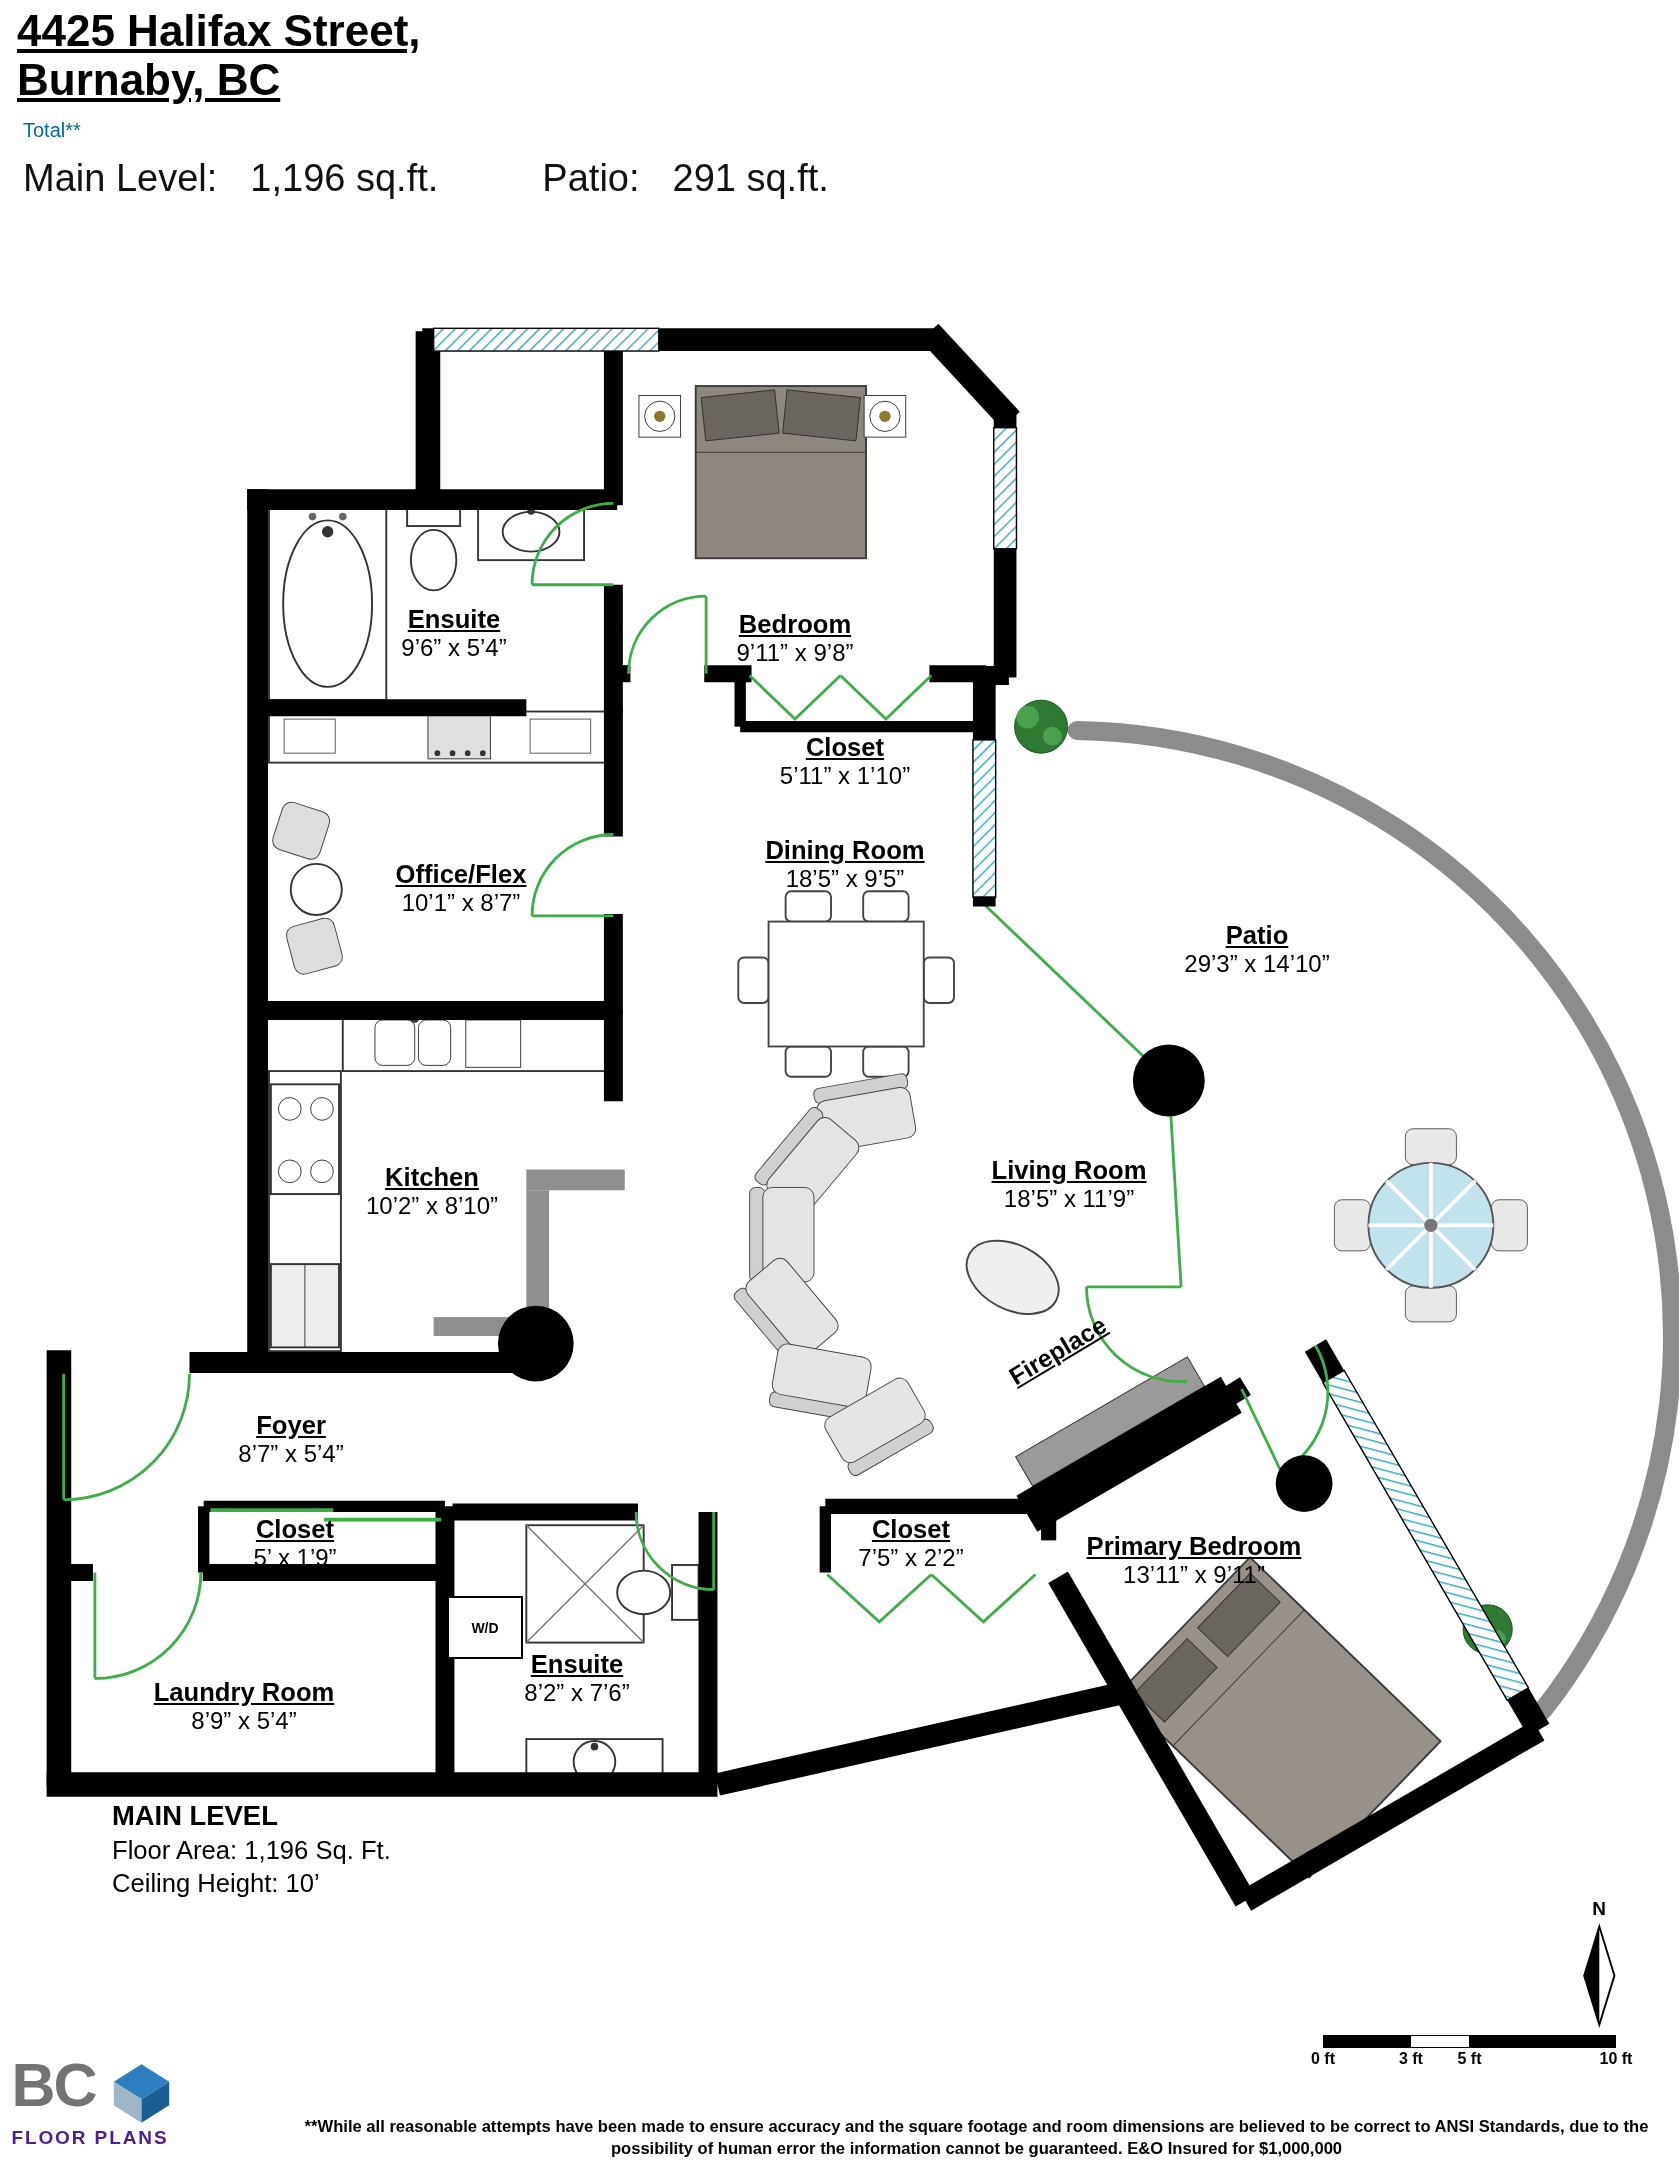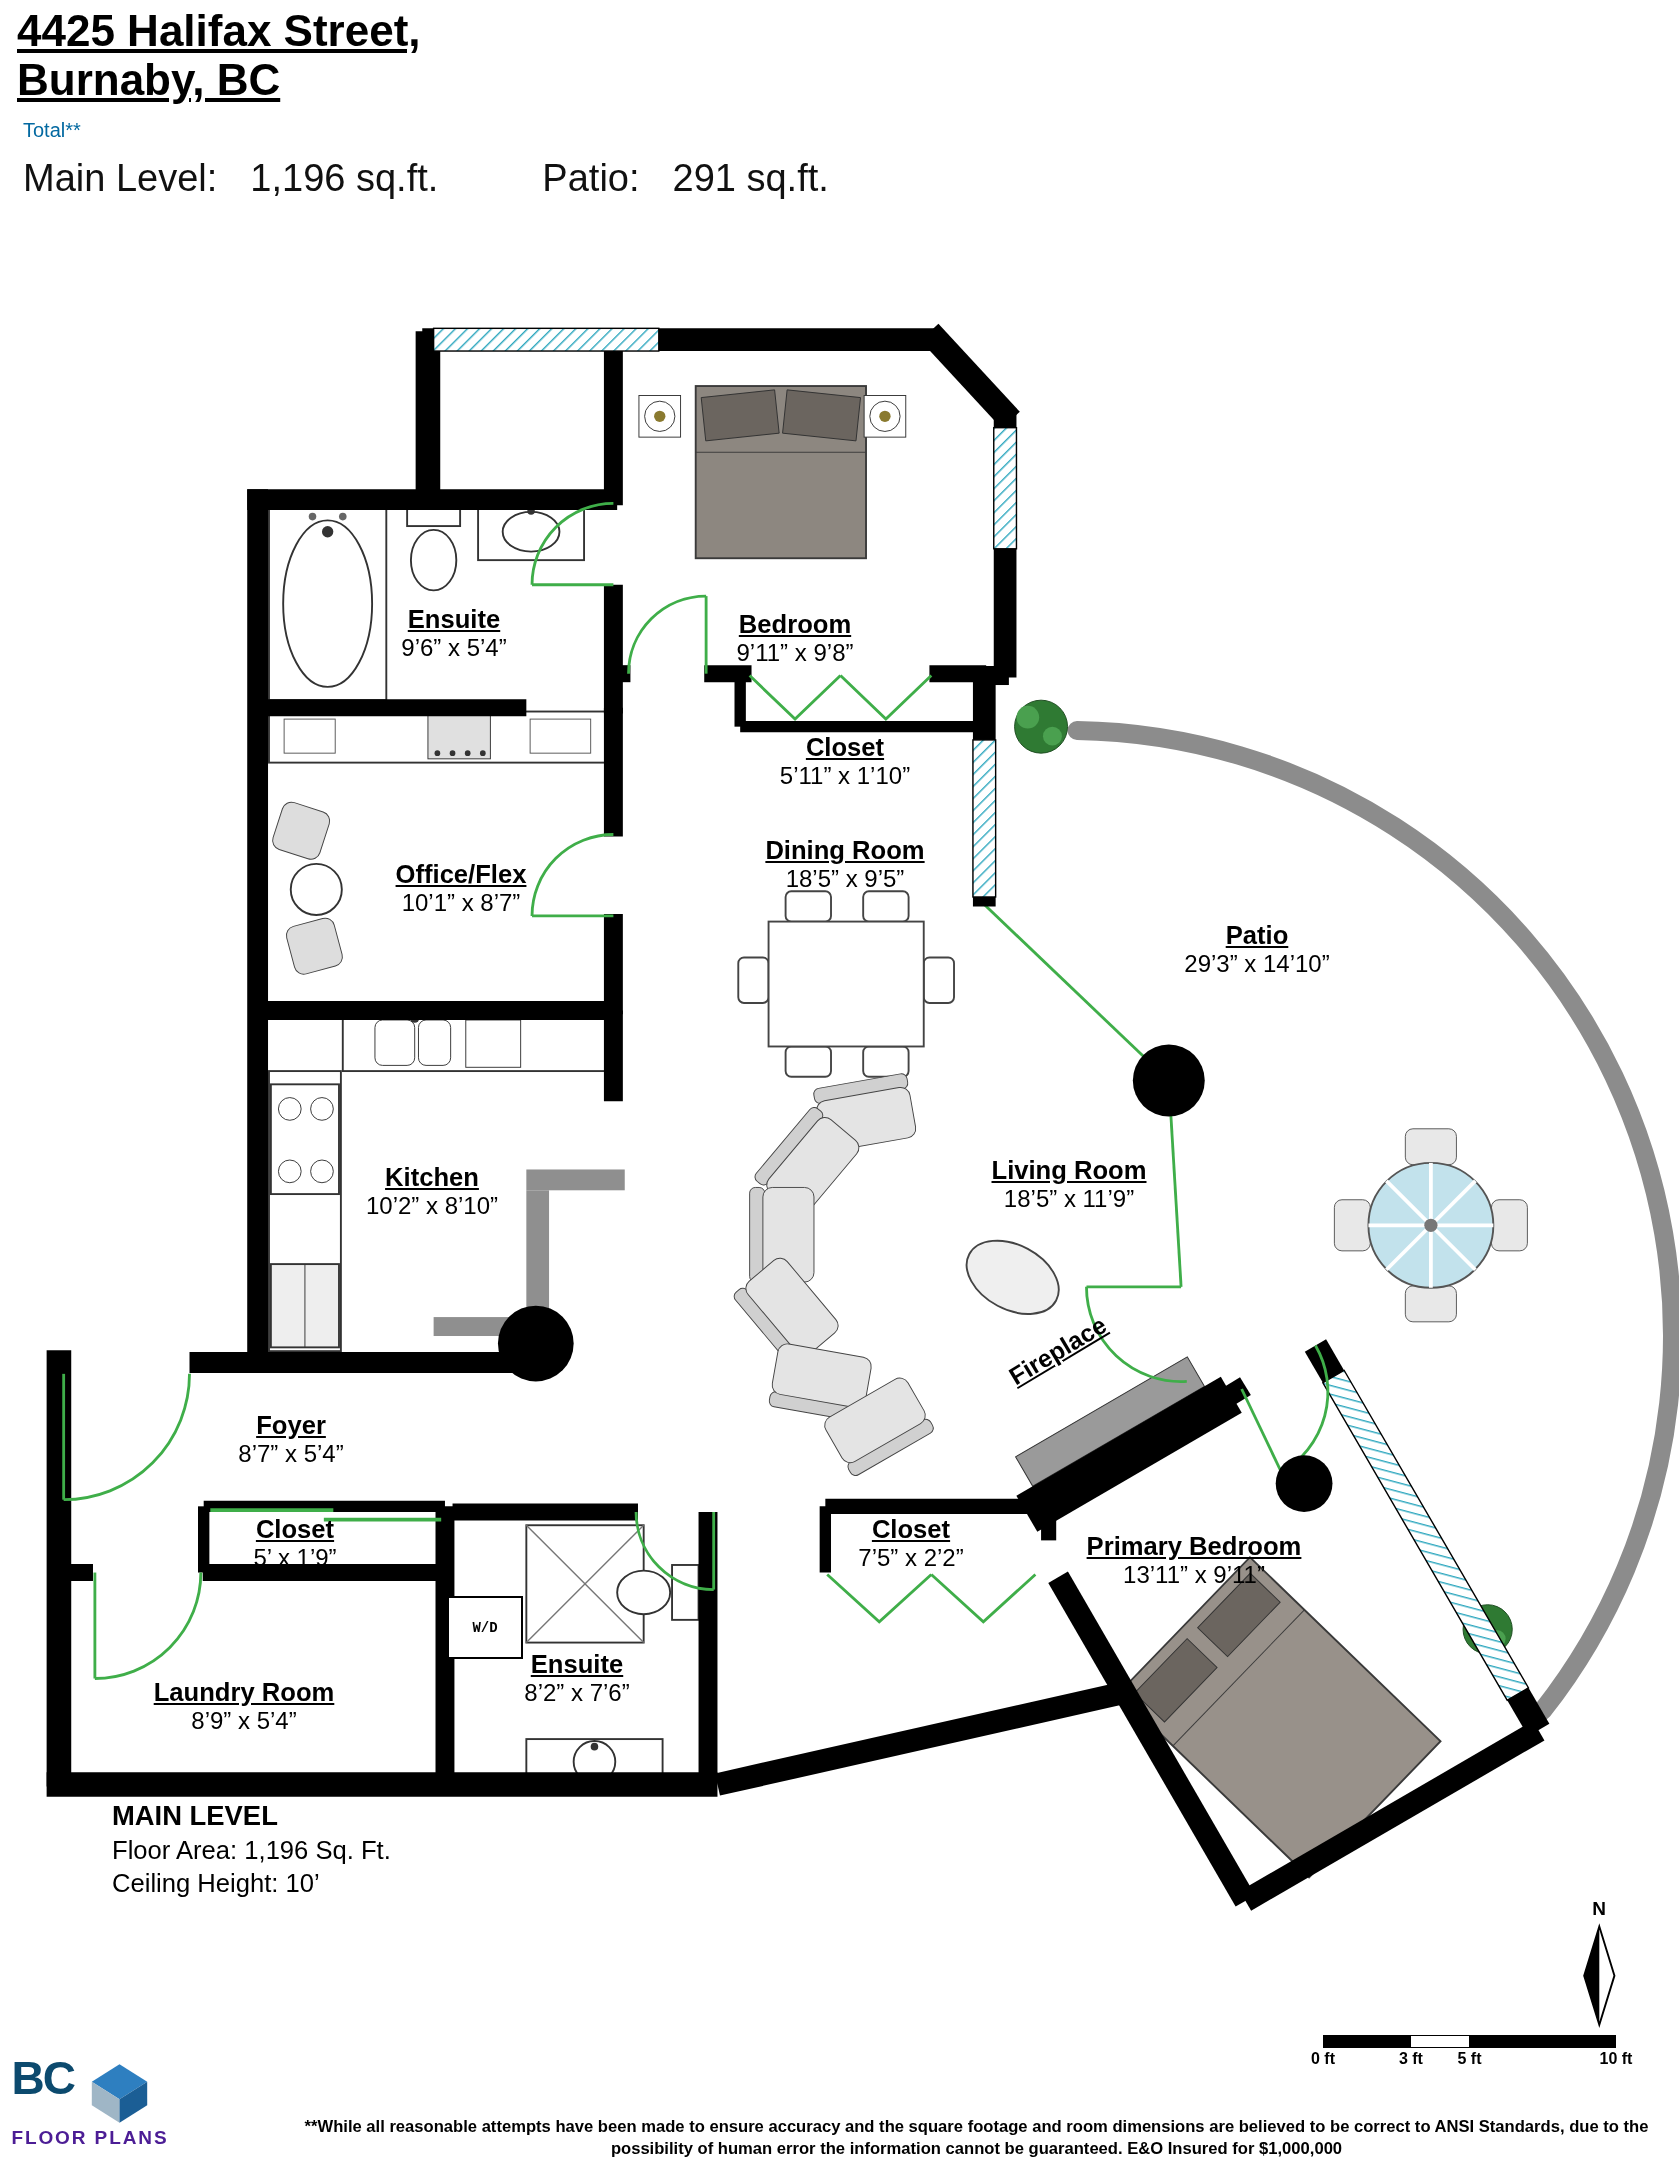--- a/index.html
+++ b/index.html
@@ -8,29 +8,29 @@
   
   .title{left:17px;top:5.7px;font-size:44px;font-weight:bold;line-height:1.12;text-decoration:underline;letter-spacing:0;}
   .total{left:23px;top:119px;font-size:20px;color:#0369a1;}
   .arealine{left:23px;top:157px;font-size:38px;color:#111;display:flex;gap:33px;align-items:baseline;}
   .arealine .gap{width:38px;}
   
   .room-label{position:absolute;transform:translateX(-50%);text-align:center;line-height:1.18;white-space:nowrap;z-index:5;}
   .rname{display:block;font-weight:bold;font-size:25.6px;text-decoration:underline;}
   .rdims{display:block;font-size:24px;}
   .fireplace-label{position:absolute;left:1058px;top:1351px;transform:translate(-50%,-50%) rotate(-31deg);font-size:24.6px;font-weight:bold;text-decoration:underline;z-index:5;white-space:nowrap;}
-  .wd-box{position:absolute;left:447px;top:1596px;width:72px;height:59px;background:#fff;border:2.8px solid #000;display:flex;align-items:center;justify-content:center;font-size:14px;font-weight:bold;z-index:4;font-family:Liberation Mono, monospace;}
+  .wd-box{position:absolute;left:447px;top:1596px;width:72px;height:59px;background:#fff;border:2.8px solid #000;display:flex;align-items:center;justify-content:center;font-size:14px;font-weight:bold;z-index:4;}
   
   .level{left:112px;top:1798px;line-height:1.3;}
   .level .lt{font-size:27.4px;font-weight:bold;display:block;}
   .level .ln{font-size:25.6px;display:block;}
   
   .logo{left:11.4px;top:2055px;width:246px;}
   .logo-row{display:flex;align-items:flex-start;}
-  .logo-bc{font-size:46px;font-weight:bold;color:#0c4a6e;letter-spacing:-1.9px;line-height:1;}
+  .logo-bc{font-size:61px;font-weight:bold;color:#737373;letter-spacing:-1.9px;line-height:1;}
   .logo-house{margin-left:3.8px;margin-top:1.9px;}
   .logo-sub{font-size:19px;font-weight:bold;color:#4c1d95;letter-spacing:1.9px;margin-top:0px;display:block;}
   
   .disclaimer{left:281px;top:2116px;width:1391px;text-align:center;font-size:16.6px;font-weight:bold;line-height:1.35;}
   
   .scalebar{left:1323px;top:2010px;width:293px;height:42px;}
   .scalebar .lbl{position:absolute;top:0;font-size:16px;font-weight:bold;transform:translateX(-50%);white-space:nowrap;margin-top:40px;}
   .scalebar .bar{position:absolute;top:24.6px;left:0;width:293px;height:13.2px;border:1.9px solid #000;box-sizing:border-box;display:flex;}
   .scalebar .seg{height:100%;}
   .north-label{left:1599px;top:1898px;transform:translateX(-50%);font-size:19px;font-weight:bold;z-index:5;}

